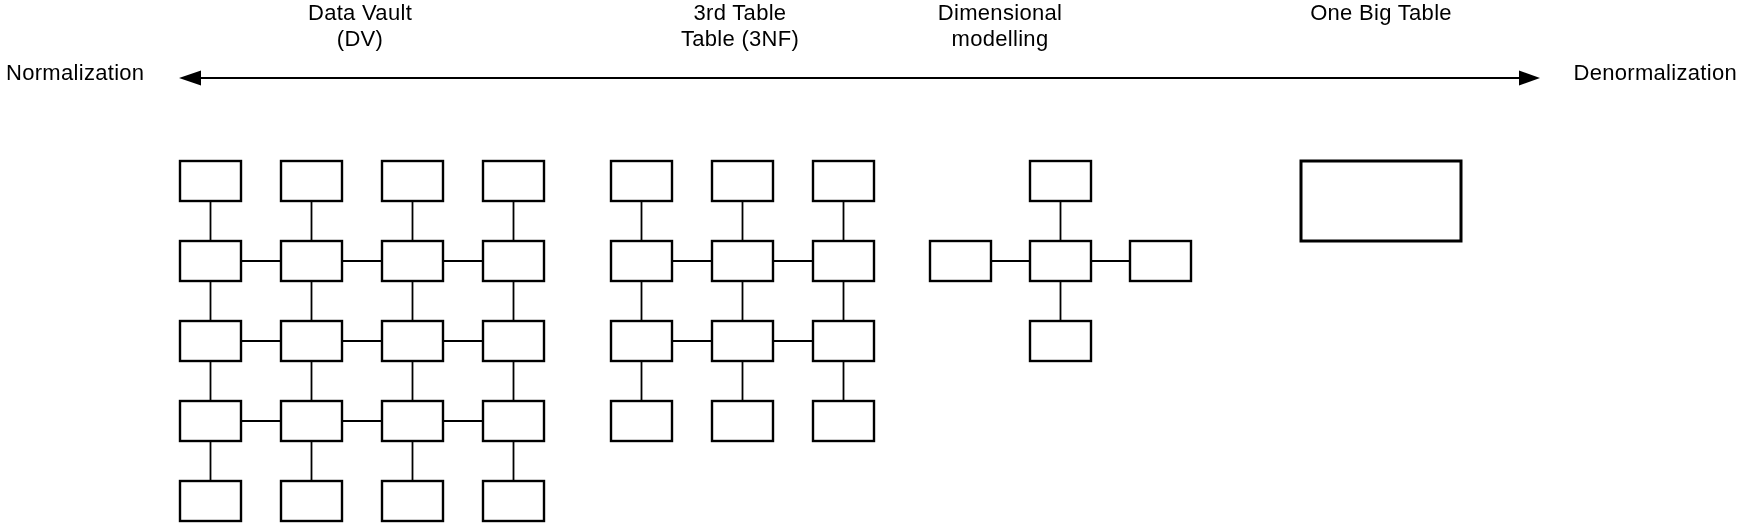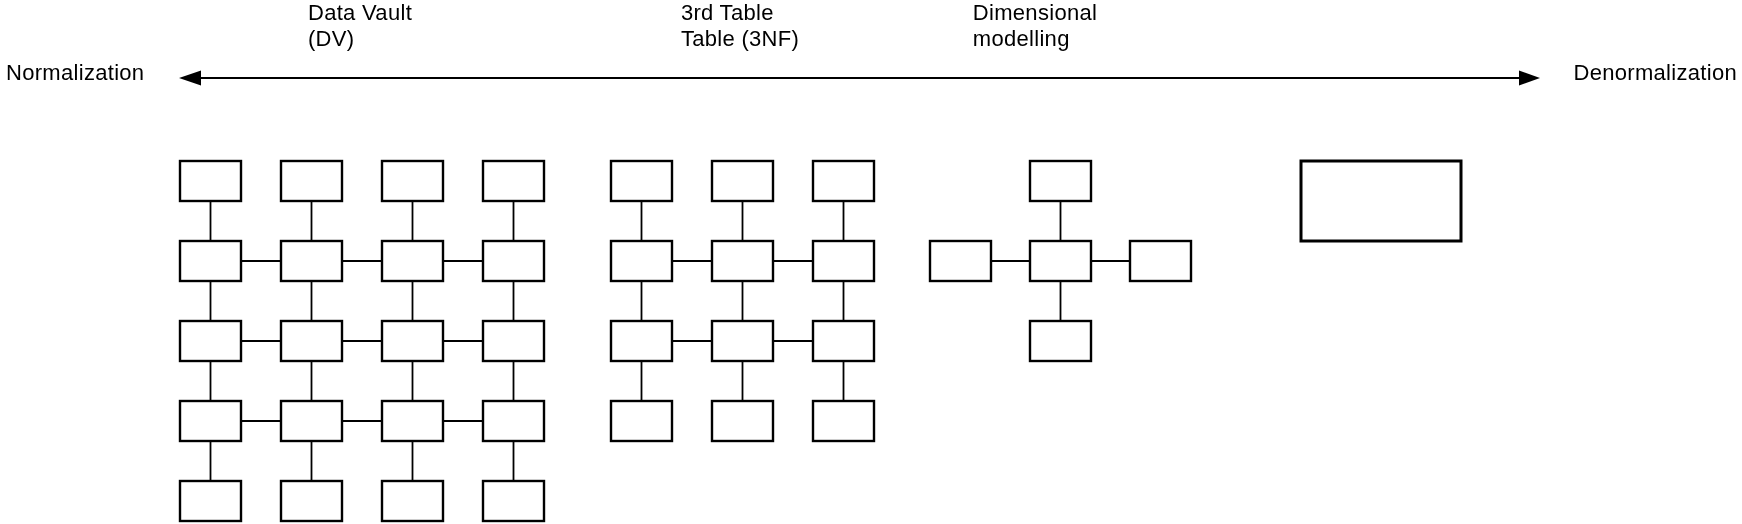--- a/index.html
+++ b/index.html
@@ -46,30 +46,30 @@
     line-height: 26px;
     letter-spacing: 0.3px;
     white-space: nowrap;
   }
   .axis-label-left  { left: 6px; }
   .axis-label-right { right: 5px; }
   .method-label {
     position: absolute;
     top: 0px;
     transform: translateX(-50%);
-    text-align: left;
+    text-align: center;
     font-size: 22px;
     line-height: 26px;
     letter-spacing: 0.3px;
     white-space: nowrap;
   }
   .method-label span { display: block; }
   .ml-dv  { left: 360px; }
   .ml-3nf { left: 740px; }
-  .ml-dim { left: 1035px; }
+  .ml-dim { left: 1000px; }
   .ml-obt { left: 1381px; }
 </style>
 </head>
 <body>
 
 <div class="canvas">
 
   <svg class="diagram-svg" viewBox="0 0 1742 524" xmlns="http://www.w3.org/2000/svg">
     <g>
       <line class="axis-shaft" x1="197" y1="78" x2="1522" y2="78"></line>
@@ -181,15 +181,16 @@
     <span>3rd Table</span>
     <span>Table (3NF)</span>
   </div>
 
   <div class="method-label ml-dim">
     <span>Dimensional</span>
     <span>modelling</span>
   </div>
 
   <div class="method-label ml-obt">
+    <span>One Big Table</span>
   </div>
 
 </div>
 
 </body></html>

